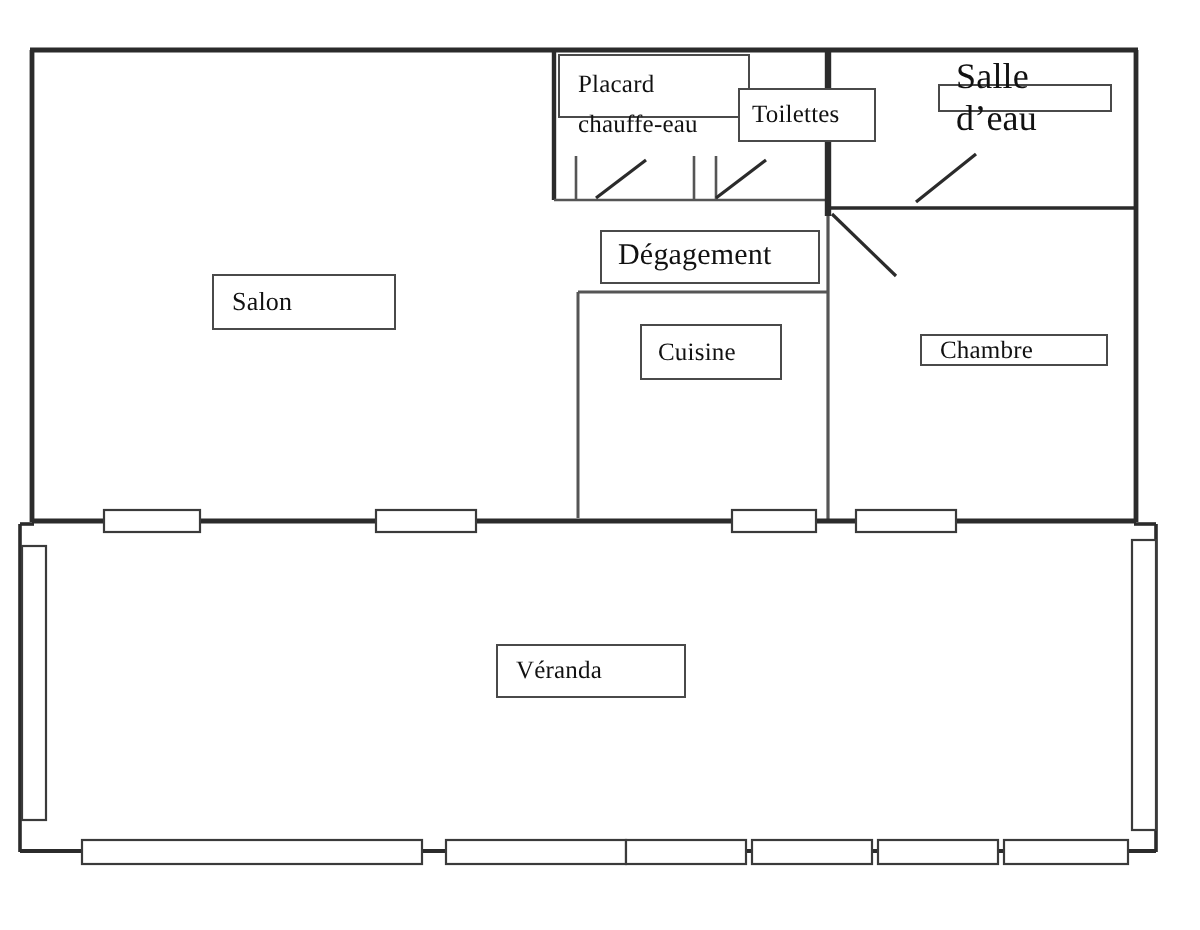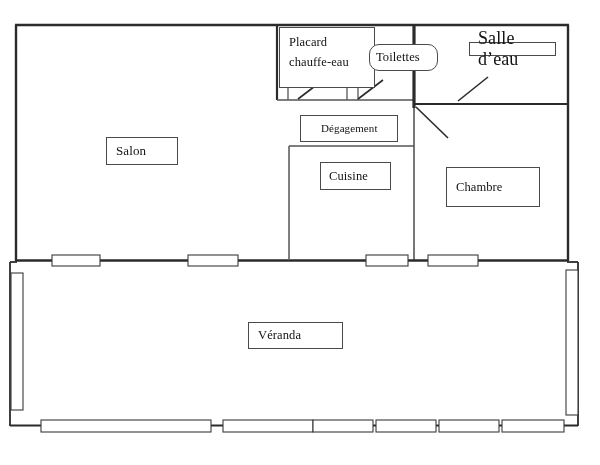--- a/index.html
+++ b/index.html
@@ -121,30 +121,30 @@
       <rect x="41" y="420" width="170" height="12"></rect>
       <rect x="223" y="420" width="90" height="12"></rect>
       <rect x="313" y="420" width="60" height="12"></rect>
       <rect x="376" y="420" width="60" height="12"></rect>
       <rect x="439" y="420" width="60" height="12"></rect>
       <rect x="502" y="420" width="62" height="12"></rect>
     </g>
 
   </svg>
 
-  <div class="room-label" style="left:106px; top:137px; width:72px; height:28px;">Salon</div>
+  <div class="room-label" style="left:106px; top:137px; width:92px; height:28px;">Salon</div>
 
-  <div class="room-label two-line" style="left:279px; top:27px; width:96px; height:61px; font-size:12.5px; line-height:20px;">Placard
+  <div class="room-label two-line" style="left:279px; top:27px; width:96px; height:32px; font-size:12.5px; line-height:20px;">Placard
 chauffe-eau</div>
 
-  <div class="room-label" style="left:369px; top:44px; width:69px; height:27px; padding-left:6px; font-size:12.5px;border-radius:10px;">Toilettes</div>
+  <div class="room-label" style="left:369px; top:44px; width:69px; height:27px; padding-left:6px; font-size:12.5px;">Toilettes</div>
 
   <div class="room-label" style="left:469px; top:42px; width:87px; height:14px; padding-left:8px; font-size:18px;">Salle d’eau</div>
 
-  <div class="room-label" style="left:300px; top:115px; width:98px; height:27px; padding-left:20px; font-size:11px;">Dégagement</div>
+  <div class="room-label" style="left:300px; top:115px; width:110px; height:27px; padding-left:8px; font-size:15px;">Dégagement</div>
 
   <div class="room-label" style="left:320px; top:162px; width:71px; height:28px; padding-left:8px; font-size:12.5px;">Cuisine</div>
 
-  <div class="room-label" style="left:446px; top:167px; width:94px; height:40px; padding-left:9px; font-size:12.5px;">Chambre</div>
+  <div class="room-label" style="left:460px; top:167px; width:94px; height:16px; padding-left:9px; font-size:12.5px;">Chambre</div>
 
   <div class="room-label" style="left:248px; top:322px; width:95px; height:27px; font-size:12.5px;">Véranda</div>
 
 </div>
 
 </body></html>

